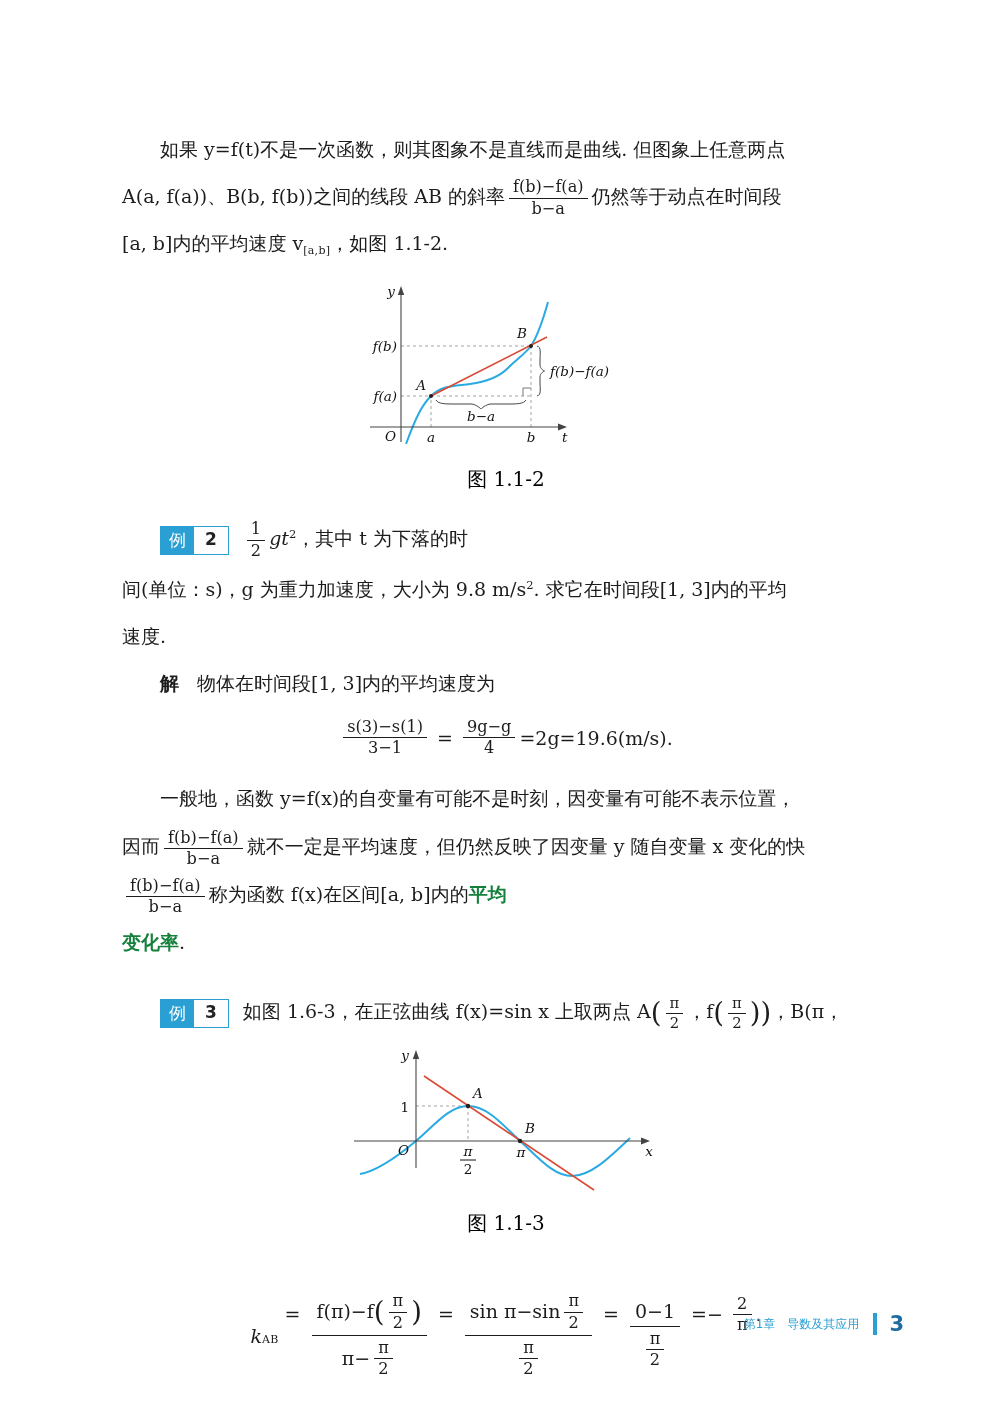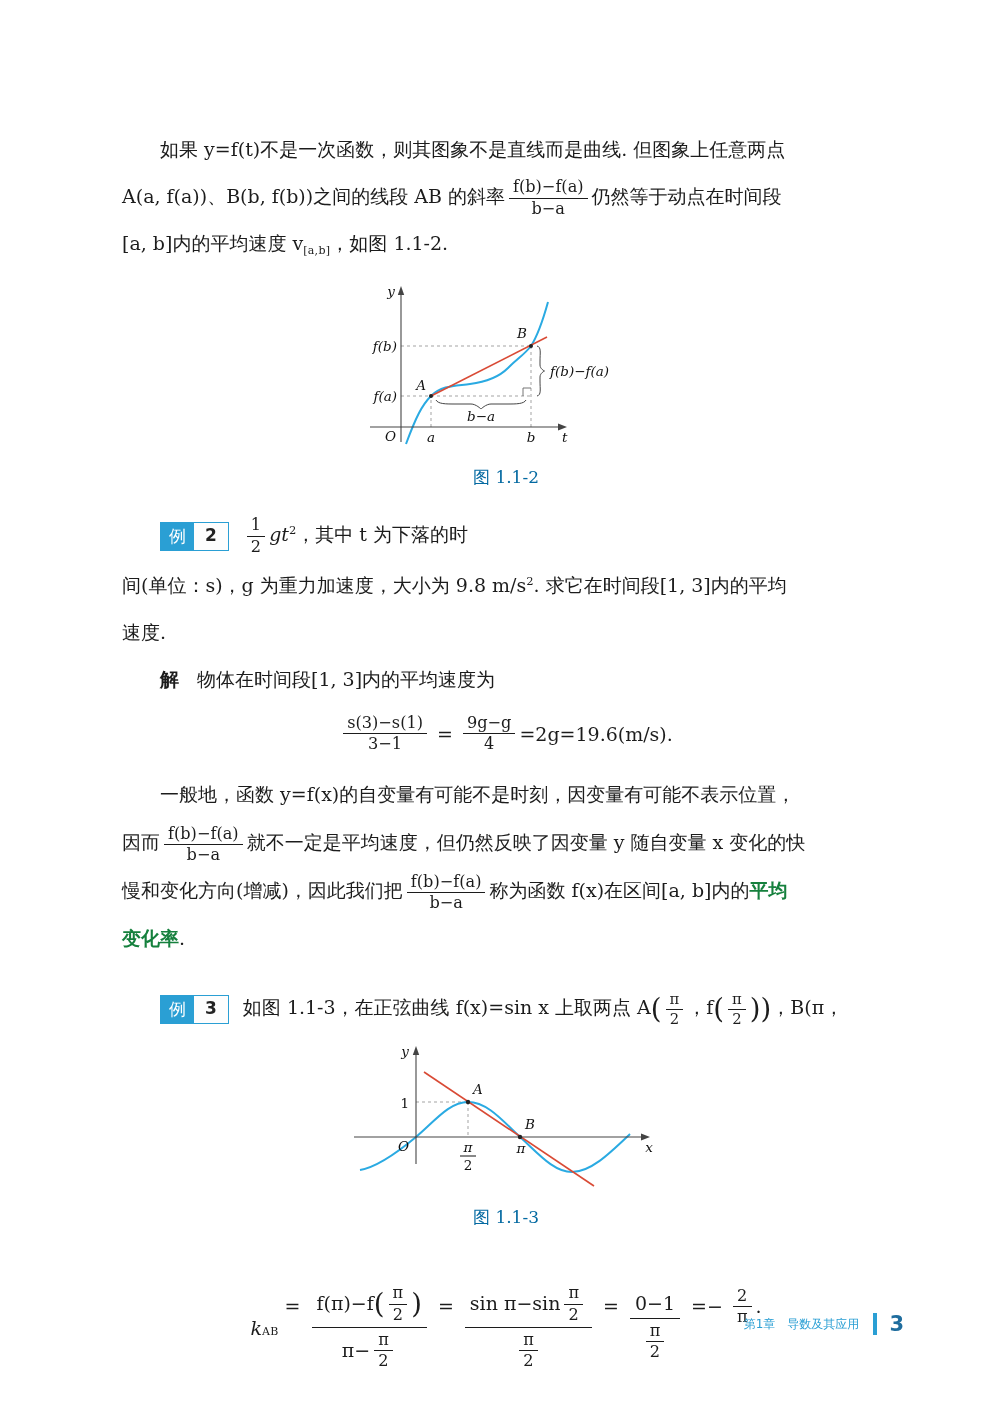--- a/index.html
+++ b/index.html
@@ -25,21 +25,21 @@
   .bp{font-size:145%;font-weight:400;vertical-align:middle;line-height:1;}
   .eq{margin:0 6px;}
   
   .badge{display:inline-flex;border:1.5px solid #2a9fd4;vertical-align:middle;margin-right:14px;line-height:normal;font-family:"DejaVu Sans","Liberation Sans",sans-serif;font-size:17px;}
   .badge .z{background:#2a9fd4;color:#fff;padding:2px 8px;display:inline-block;}
   .badge .n{padding:2px 11px;display:inline-block;color:#222;font-weight:bold;background:#fdfdfd;}
   .jie{font-weight:bold;font-family:"DejaVu Sans","Liberation Sans",sans-serif;margin-right:18px;}
   .hl{color:#15803d;font-weight:bold;font-family:"DejaVu Sans","Liberation Sans",sans-serif;}
   
   .figwrap{text-align:center;margin:8px 0 2px;}
-  .caption{font-size:17px;margin-top:2px;color:#0369a1;}
+  .caption{font-size:20px;margin-top:2px;color:#000000;}
   svg text{font-family:"DejaVu Serif","Liberation Serif",serif;font-size:13.5px;fill:#111;}
   svg text.it{font-style:italic;}
   .ax{stroke:#444;stroke-width:1.1;fill:none;}
   .dash{stroke:#999;stroke-width:0.9;stroke-dasharray:3 3;fill:none;}
   .curve{stroke:#2aaae2;stroke-width:2;fill:none;}
   .redline{stroke:#d94a35;stroke-width:1.6;fill:none;}
   .brace{stroke:#444;stroke-width:1;fill:none;}
   .angle{stroke:#666;stroke-width:0.9;fill:none;}
   
   .dformula{display:flex;justify-content:center;align-items:center;margin:10px 0 4px;font-size:19px;}
@@ -120,30 +120,30 @@
           <span class="num">9g−g</span>
           <span class="den">4</span>
         </span>
       <span>=2g=19.6(m/s).</span>
     </div>
   </div>
 
   <div class="para2">
     <div class="pline indent"><span>一般地，函数 y=f(x)的自变量有可能不是时刻，因变量有可能不表示位置，</span></div>
     <div class="pline"><span>因而</span><span class="fr"><span class="num">f(b)−f(a)</span><span class="den">b−a</span></span><span>就不一定是平均速度，但仍然反映了因变量 y 随自变量 x 变化的快</span></div>
-    <div class="pline"><span>慢和变化方向(增减)，因此我们把</span><span class="fr"><span class="num">f(b)−f(a)</span><span class="den">b−a</span></span><span>称为函数 f(x)在区间[a, b]内的</span><span class="hl">平均</span></div>
+    <div class="pline"><span class="fr"><span class="num">f(b)−f(a)</span><span class="den">b−a</span></span><span>称为函数 f(x)在区间[a, b]内的</span><span class="hl">平均</span></div>
     <div class="pline"><span class="hl">变化率</span><span>.</span></div>
   </div>
 
   <div class="ex ex3">
     <div class="pline indent">
       <span class="badge">
           <span class="z">例</span>
           <span class="n">3</span>
-        </span><span>如图 1.1-3，在正弦曲线 f(x)=sin x 上取两点 A</span><span class="bp">(</span><span class="fr sm"><span class="num">π</span><span class="den">2</span></span><span>，f</span><span class="bp">(</span><span class="fr sm"><span class="num">π</span><span class="den">2</span></span><span class="bp">)</span><span class="bp">)</span><span>，B(π，</span>
+        </span><span>如图 1.6-3，在正弦曲线 f(x)=sin x 上取两点 A</span><span class="bp">(</span><span class="fr sm"><span class="num">π</span><span class="den">2</span></span><span>，f</span><span class="bp">(</span><span class="fr sm"><span class="num">π</span><span class="den">2</span></span><span class="bp">)</span><span class="bp">)</span><span>，B(π，</span>
     </div>
   </div>
 
   <div class="figwrap">
     <svg width="320" height="158" viewBox="0 0 320 158">
       <line class="dash" x1="70" y1="60" x2="122" y2="60"></line>
       <line class="dash" x1="122" y1="60" x2="122" y2="95"></line>
       <path class="curve" d="M14 128 C32 125 52 110 70 95 C88 80 103 60 122 60 C141 60 156 78 174 95 C191 110 207 130 226 130 C245 130 264 111 284 92"></path>
       <line class="redline" x1="78" y1="30" x2="248" y2="144"></line>
       <line class="ax" x1="8" y1="95" x2="297" y2="95"></line>

